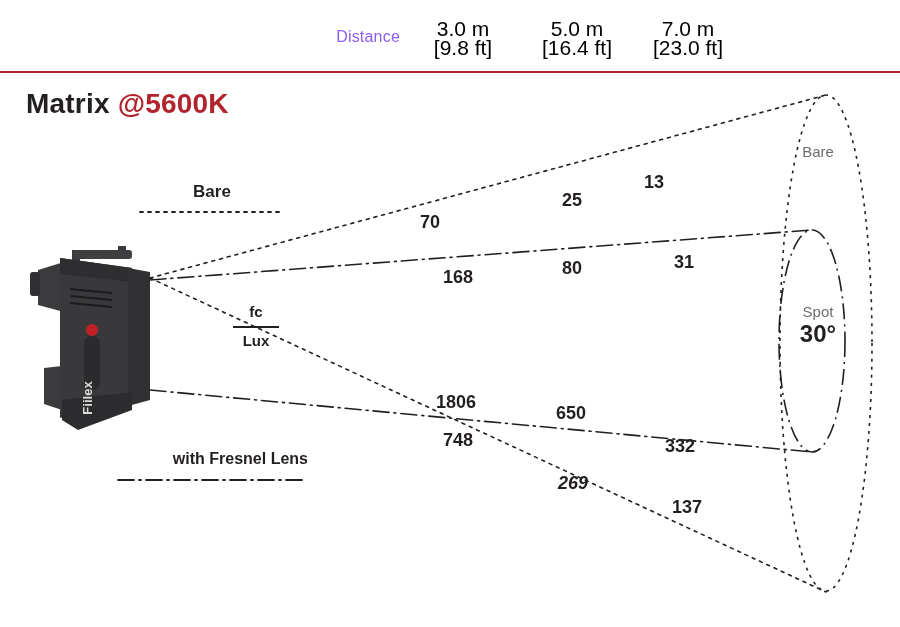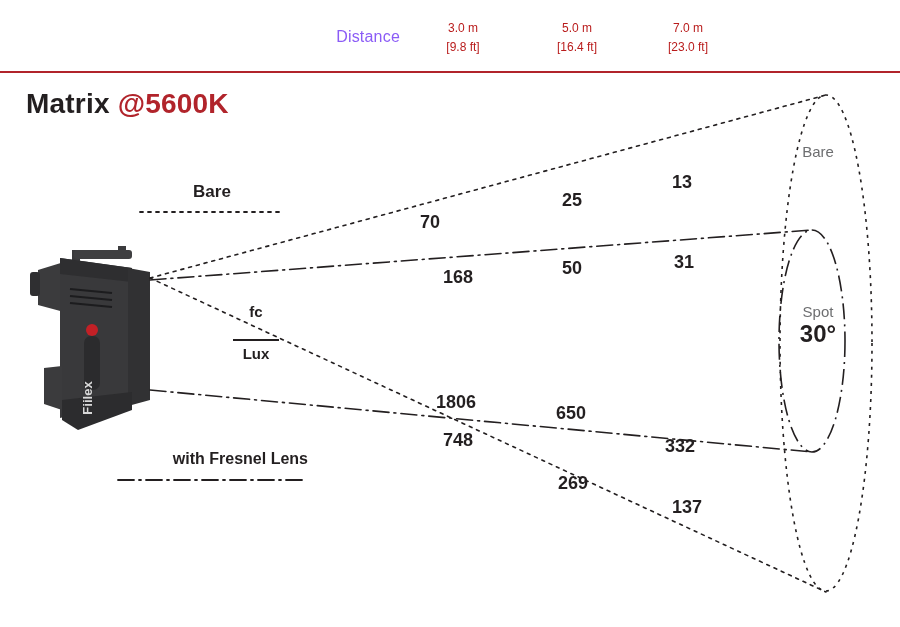--- a/index.html
+++ b/index.html
@@ -42,22 +42,22 @@
     text-align: right;
     font-size: 16px;
     color: #8b5cf6;
     letter-spacing: .2px;
   }
   .dist-col {
     position: absolute;
     top: 19px;
     width: 120px;
     text-align: center;
-    font-size: 12px;
-    color: #b91c1c;
+    font-size: 21px;
+    color: #000000;
     line-height: 19px;
   }
   .dist-col .m { display: block; }
   .dist-col .ft { display: block; }
   .col1 { left: 403px; }
   .col2 { left: 517px; }
   .col3 { left: 628px; }
 
   
   .title {
@@ -101,21 +101,21 @@
   
   .key {
     position: absolute;
     left: 222px;
     top: 303px;
     width: 68px;
     text-align: center;
     font-size: 15px;
     font-weight: bold;
   }
-  .key .fc { display: block; padding-bottom: 19px; }
+  .key .fc { display: block; padding-bottom: 6px; }
   .key .bar {
     display: block;
     height: 2px;
     background: #231f20;
     margin: 0 auto 4px auto;
     width: 46px;
   }
   .key .lux { display: block; }
 
   
@@ -233,32 +233,32 @@
   <div class="legend-fresnel">with Fresnel Lens</div>
 
   <div class="key">
     <span class="fc">fc</span>
     <span class="bar"></span>
     <span class="lux">Lux</span>
   </div>
 
   <div class="val" style="left:420px; top:212px;">70</div>
   <div class="val" style="left:562px; top:190px;">25</div>
-  <div class="val" style="left:672px; top:172px;">13</div>
+  <div class="val" style="left:644px; top:172px;">13</div>
 
   <div class="val" style="left:443px; top:267px;">168</div>
-  <div class="val" style="left:562px; top:258px;">50</div>
+  <div class="val" style="left:562px; top:258px;">80</div>
   <div class="val" style="left:674px; top:252px;">31</div>
 
   <div class="val" style="left:436px; top:392px;">1806</div>
   <div class="val" style="left:556px; top:403px;">650</div>
   <div class="val" style="left:665px; top:436px;">332</div>
 
   <div class="val" style="left:443px; top:430px;">748</div>
-  <div class="val" style="left:558px; top:473px;">269</div>
+  <div class="val" style="left:558px; top:473px;font-style:italic;">269</div>
   <div class="val" style="left:672px; top:497px;">137</div>
 
   <div class="beam-label" id="bare-angle">
     <span class="name">Bare</span>
   </div>
   <div class="beam-label" id="spot-angle">
     <span class="name">Spot</span>
     <span class="deg">30°</span>
   </div>
 

